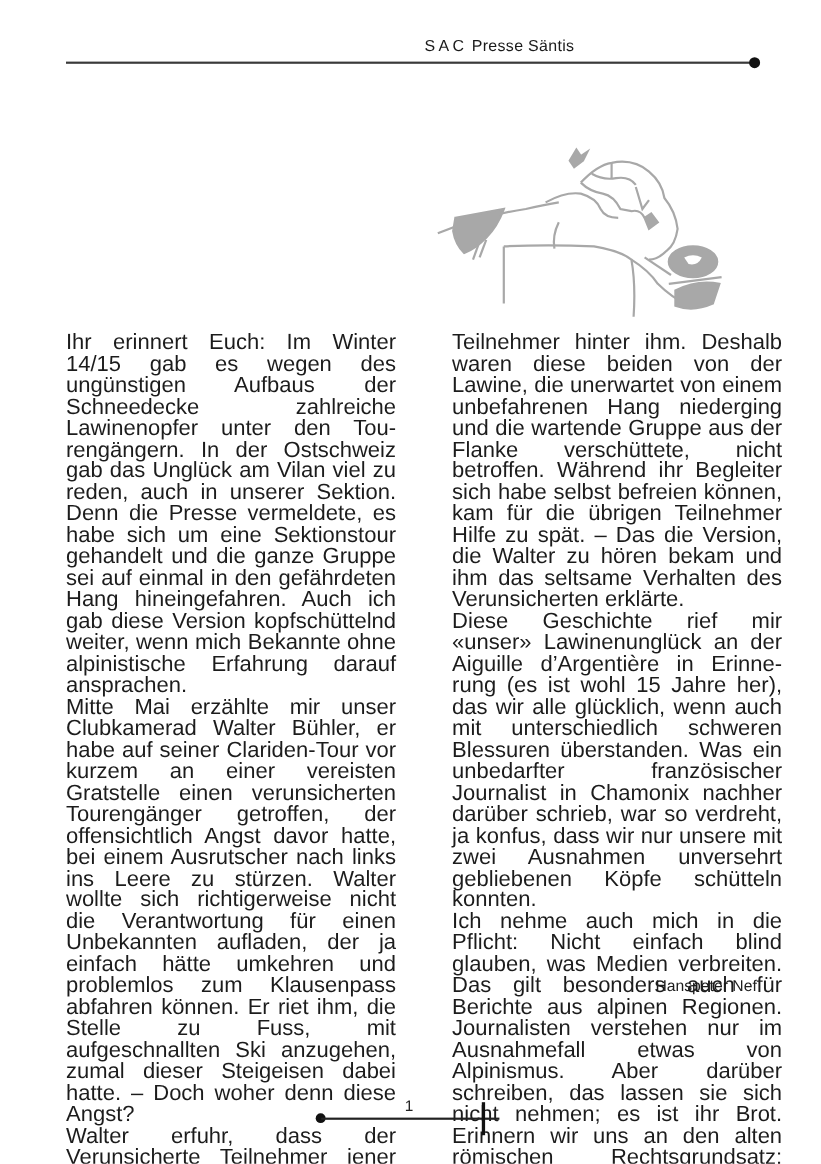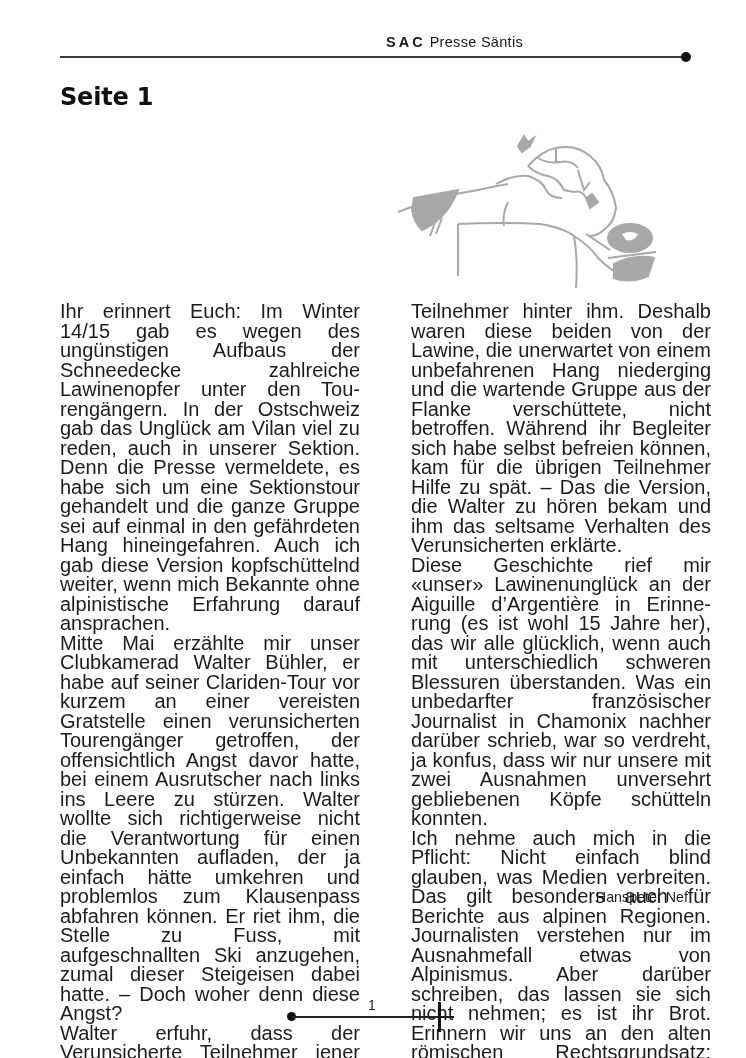--- a/index.html
+++ b/index.html
@@ -1,18 +1,18 @@
 <!DOCTYPE html>
 <html><head>
 <meta charset="utf-8">
 <style>
   html, body { margin:0; padding:0; background:#ffffff; }
   body { width:746px; height:1058px; position:relative; overflow:hidden; font-family:"DejaVu Sans", sans-serif; color:#1a1a1a; }
   .header-text { position:absolute; left:386px; top:34px; font-size:14.5px; letter-spacing:0.3px; color:#1a1a1a; font-family:"Liberation Sans", sans-serif; }
-  .header-text .sac { font-weight:bold; letter-spacing:3px; margin-right:4px;text-align:center; }
+  .header-text .sac { font-weight:normal; letter-spacing:3px; margin-right:4px;text-align:center; }
   .header-line { position:absolute; left:60px; top:56px; width:626px; height:2px; background:#3a3a3a; }
   .header-dot { position:absolute; left:681px; top:52px; width:10px; height:10px; border-radius:50%; background:#111; }
   .title { position:absolute; left:60px; top:82px; font-family:"DejaVu Sans", sans-serif; font-weight:bold; font-size:24px; line-height:30px; color:#111; letter-spacing:-0.2px; }
   .illustration { position:absolute; left:378px; top:118px; width:300px; height:175px; }
   .col { position:absolute; top:302px; width:300px; font-family:"Liberation Sans", sans-serif; font-size:20px; line-height:19.5px; text-align:justify; hyphens:manual; color:#1c1c1c; }
   .col p { margin:0; }
   .col-left { left:60px; }
   .col-right { left:411px; }
   .author { position:absolute; left:388px; top:889px; width:300px; text-align:right; font-family:"Liberation Sans", sans-serif; font-size:14.3px; color:#1c1c1c; }
   .footer-line { position:absolute; left:292px; top:1016px; width:162px; height:1.5px; background:#222; }
@@ -25,21 +25,20 @@
 
 <div>
   <div class="header-text">
     <span class="sac">SAC</span><span>Presse Säntis</span>
   </div>
   <div class="header-line"></div>
   <div class="header-dot"></div>
 </div>
 
 <h1 class="title" style="margin:0;">
-  <div>Seite 1</div>
 </h1>
 
 <div class="illustration">
   <svg width="300" height="175" viewBox="0 0 300 175" xmlns="http://www.w3.org/2000/svg">
     <g fill="#a8a8a8" stroke="#a8a8a8" stroke-width="2" fill-opacity="1">
 
       <path d="M140 28 L146 18 L150 24 L156 20 L152 28 L144 34 Z"></path>
 
       <path d="M150 48 Q165 32 178 30 Q198 26 212 38 Q224 48 226 62 Q236 74 238 90 Q236 104 228 110 Q220 118 212 118" fill="none"></path>
       <path d="M178 30 L178 44" fill="none"></path>

